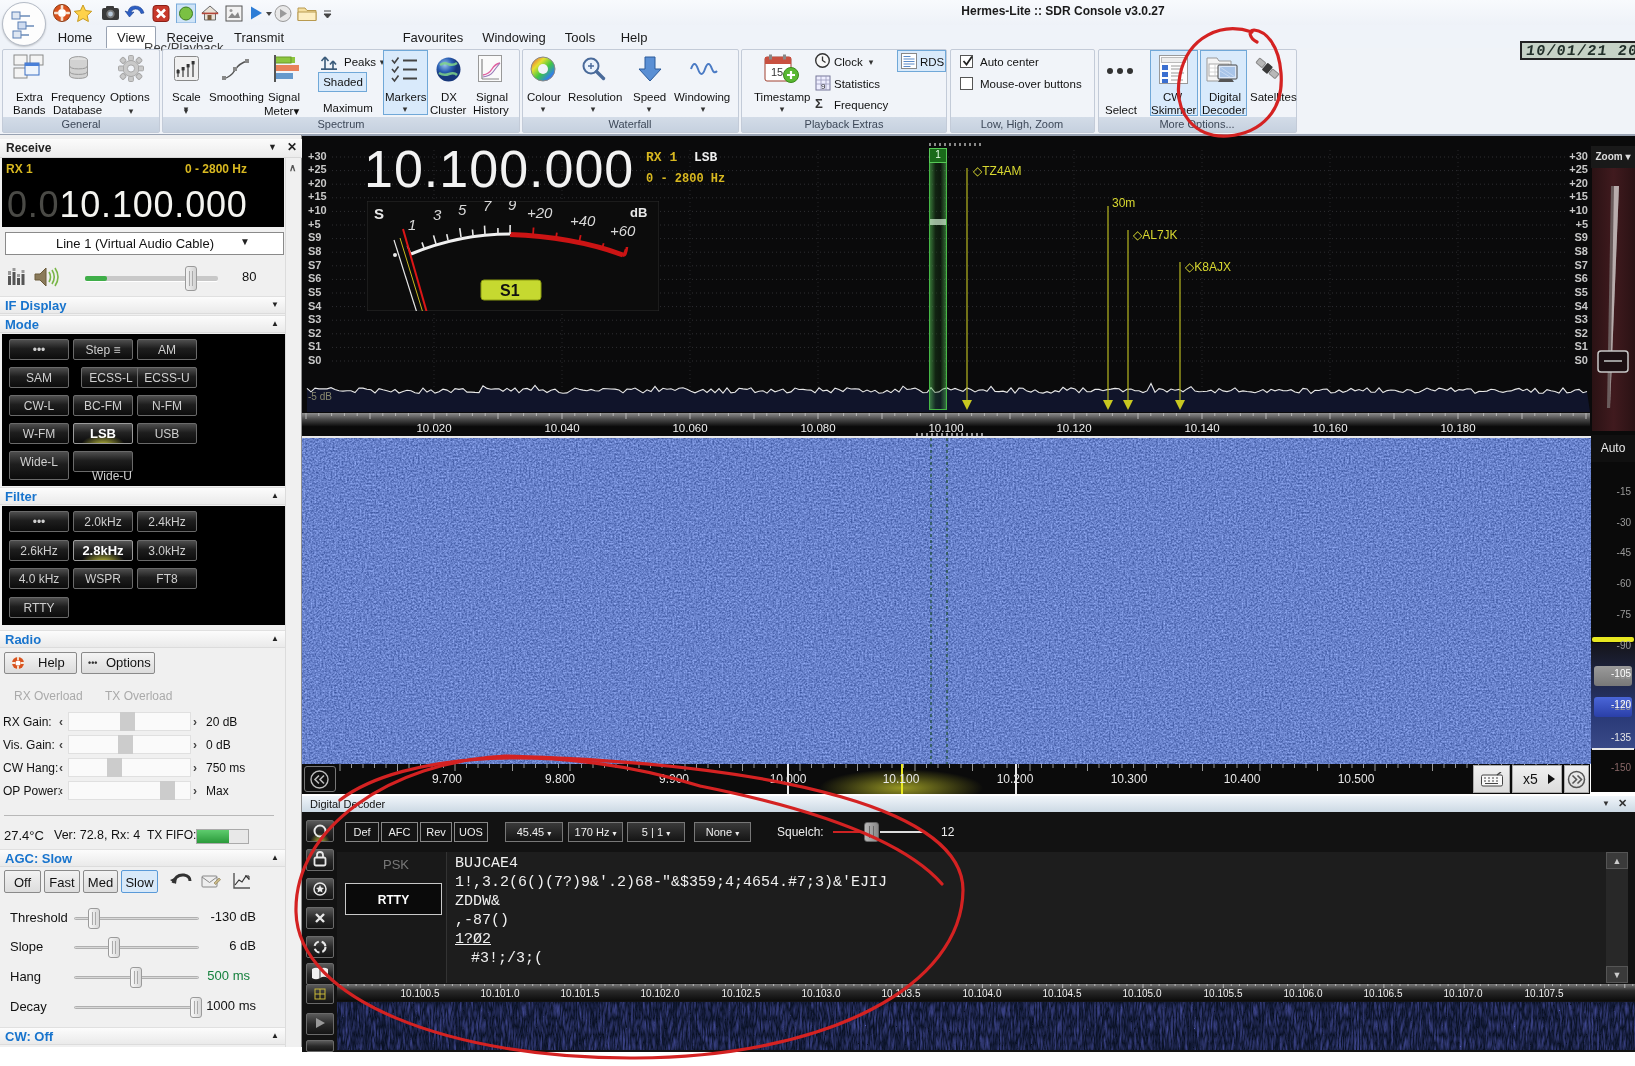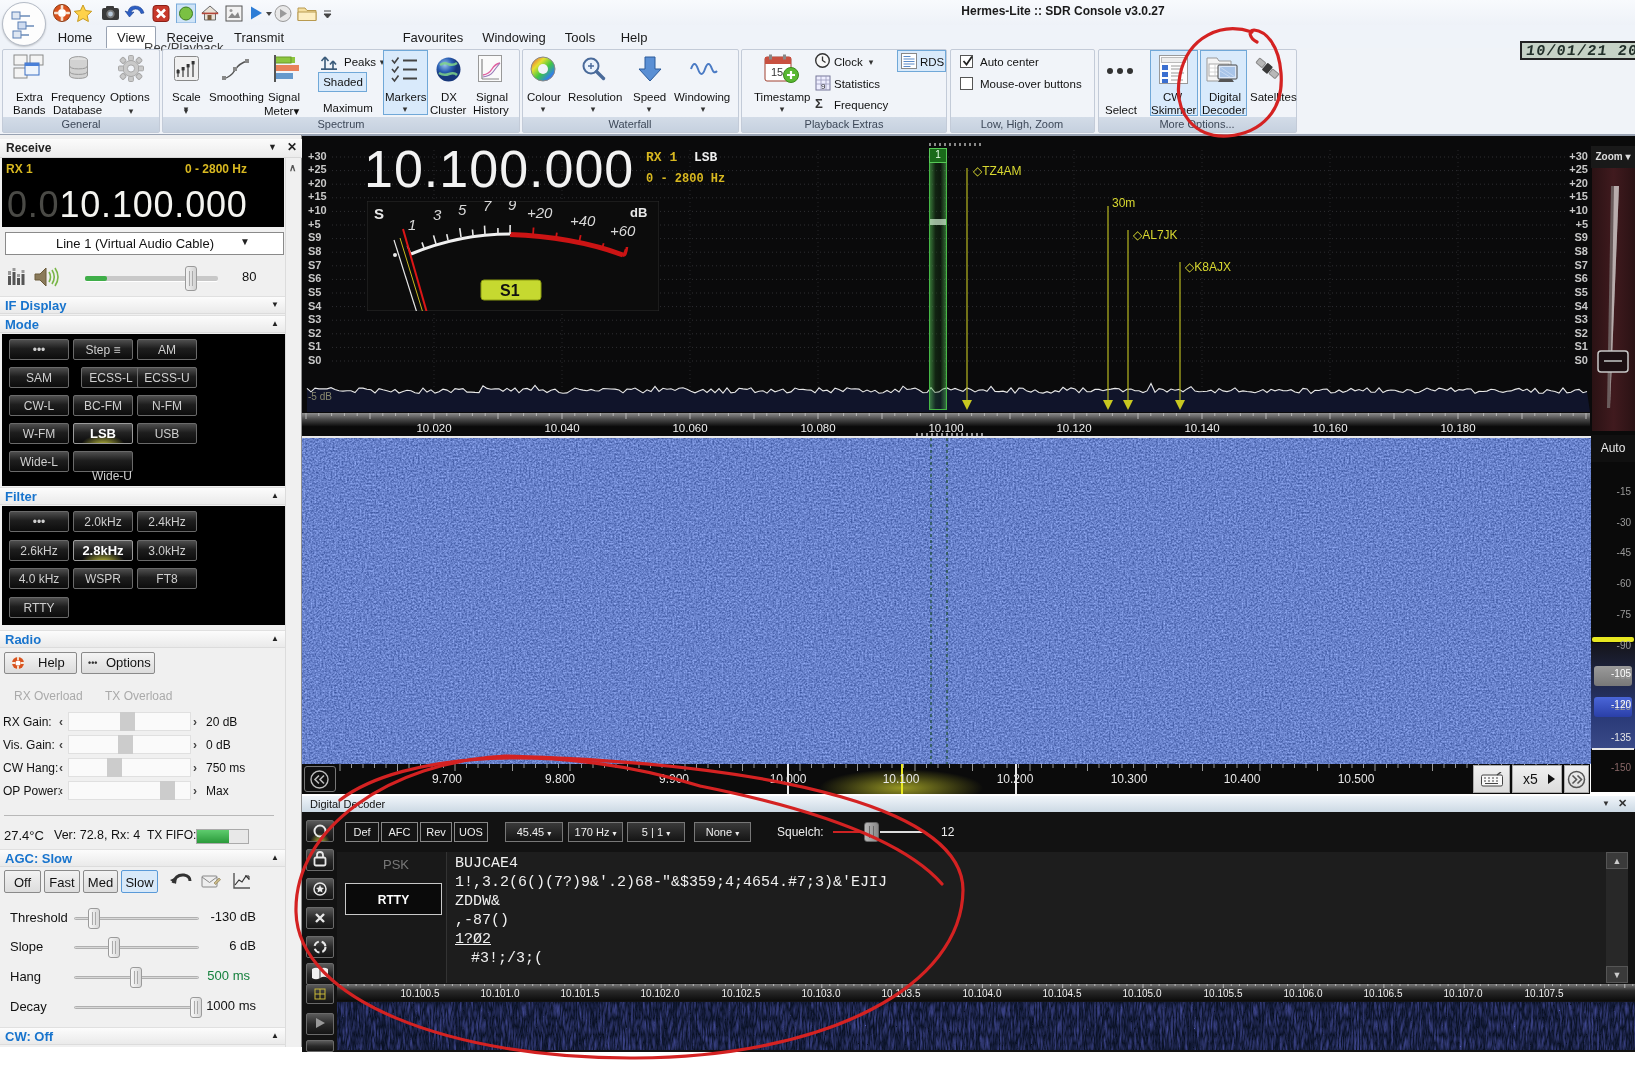--- a/index.html
+++ b/index.html
@@ -368,21 +368,21 @@
 <div style="position:absolute;left:9px;top:423px;width:60px;height:21px;background:linear-gradient(#4e4e4e,#1e1e1e 45%,#0c0c0c);border:1px solid #6a6a6a;border-radius:2px;">
     <div style="position:absolute;width:100%;top:3px;text-align:center;font:12px 'Liberation Sans';color:#cfcfcf">W-FM</div>
   </div>
 <div style="position:absolute;left:73px;top:423px;width:60px;height:21px;background:linear-gradient(#585858,#232323 45%,#0a0a0a);border:1px solid #9a9a9a;border-radius:2px;overflow:hidden;">
     <div style="position:absolute;left:12%;bottom:-3px;width:76%;height:11px;background:radial-gradient(ellipse at 50% 100%,rgba(215,215,70,.95),rgba(180,180,40,0) 72%)"></div>
     <div style="position:absolute;width:100%;top:2px;text-align:center;font:bold 13px 'Liberation Sans';color:#fff">LSB</div>
   </div>
 <div style="position:absolute;left:137px;top:423px;width:60px;height:21px;background:linear-gradient(#4e4e4e,#1e1e1e 45%,#0c0c0c);border:1px solid #6a6a6a;border-radius:2px;">
     <div style="position:absolute;width:100%;top:3px;text-align:center;font:12px 'Liberation Sans';color:#cfcfcf">USB</div>
   </div>
-<div style="position:absolute;left:9px;top:451px;width:60px;height:21px;background:linear-gradient(#4e4e4e,#1e1e1e 45%,#0c0c0c);border:1px solid #6a6a6a;border-radius:2px;">
+<div style="position:absolute;left:9px;top:451px;width:60px;height:29px;background:linear-gradient(#4e4e4e,#1e1e1e 45%,#0c0c0c);border:1px solid #6a6a6a;border-radius:2px;">
     <div style="position:absolute;width:100%;top:3px;text-align:center;font:12px 'Liberation Sans';color:#cfcfcf">Wide-L</div>
   </div>
 <div style="position:absolute;left:73px;top:451px;width:60px;height:21px;background:linear-gradient(#4e4e4e,#1e1e1e 45%,#0c0c0c);border:1px solid #6a6a6a;border-radius:2px;">
     <div style="position:absolute;width:100%;top:17px;text-align:right;font:12px 'Liberation Sans';color:#cfcfcf">Wide-U</div>
   </div>
 <div style="position:absolute;left:0;top:487px;width:285px;height:18px;background:linear-gradient(#fcfcfc,#eaeaea);border-top:1px solid #e0e0e0;border-bottom:1px solid #dcdcdc;"></div>
 <div style="position:absolute;left:5px;top:489px;font:bold 13px 'Liberation Sans',sans-serif;color:#1874cd;white-space:pre;">Filter</div>
 <div style="position:absolute;left:271px;top:491px;font:normal 8px 'Liberation Sans',sans-serif;color:#222;white-space:pre;">▲</div>
 <div style="position:absolute;left:2px;top:506px;width:283px;height:119px;background:#000;"></div>
 <div style="position:absolute;left:9px;top:511.0px;width:60px;height:21px;background:linear-gradient(#4e4e4e,#1e1e1e 45%,#0c0c0c);border:1px solid #6a6a6a;border-radius:2px;">

